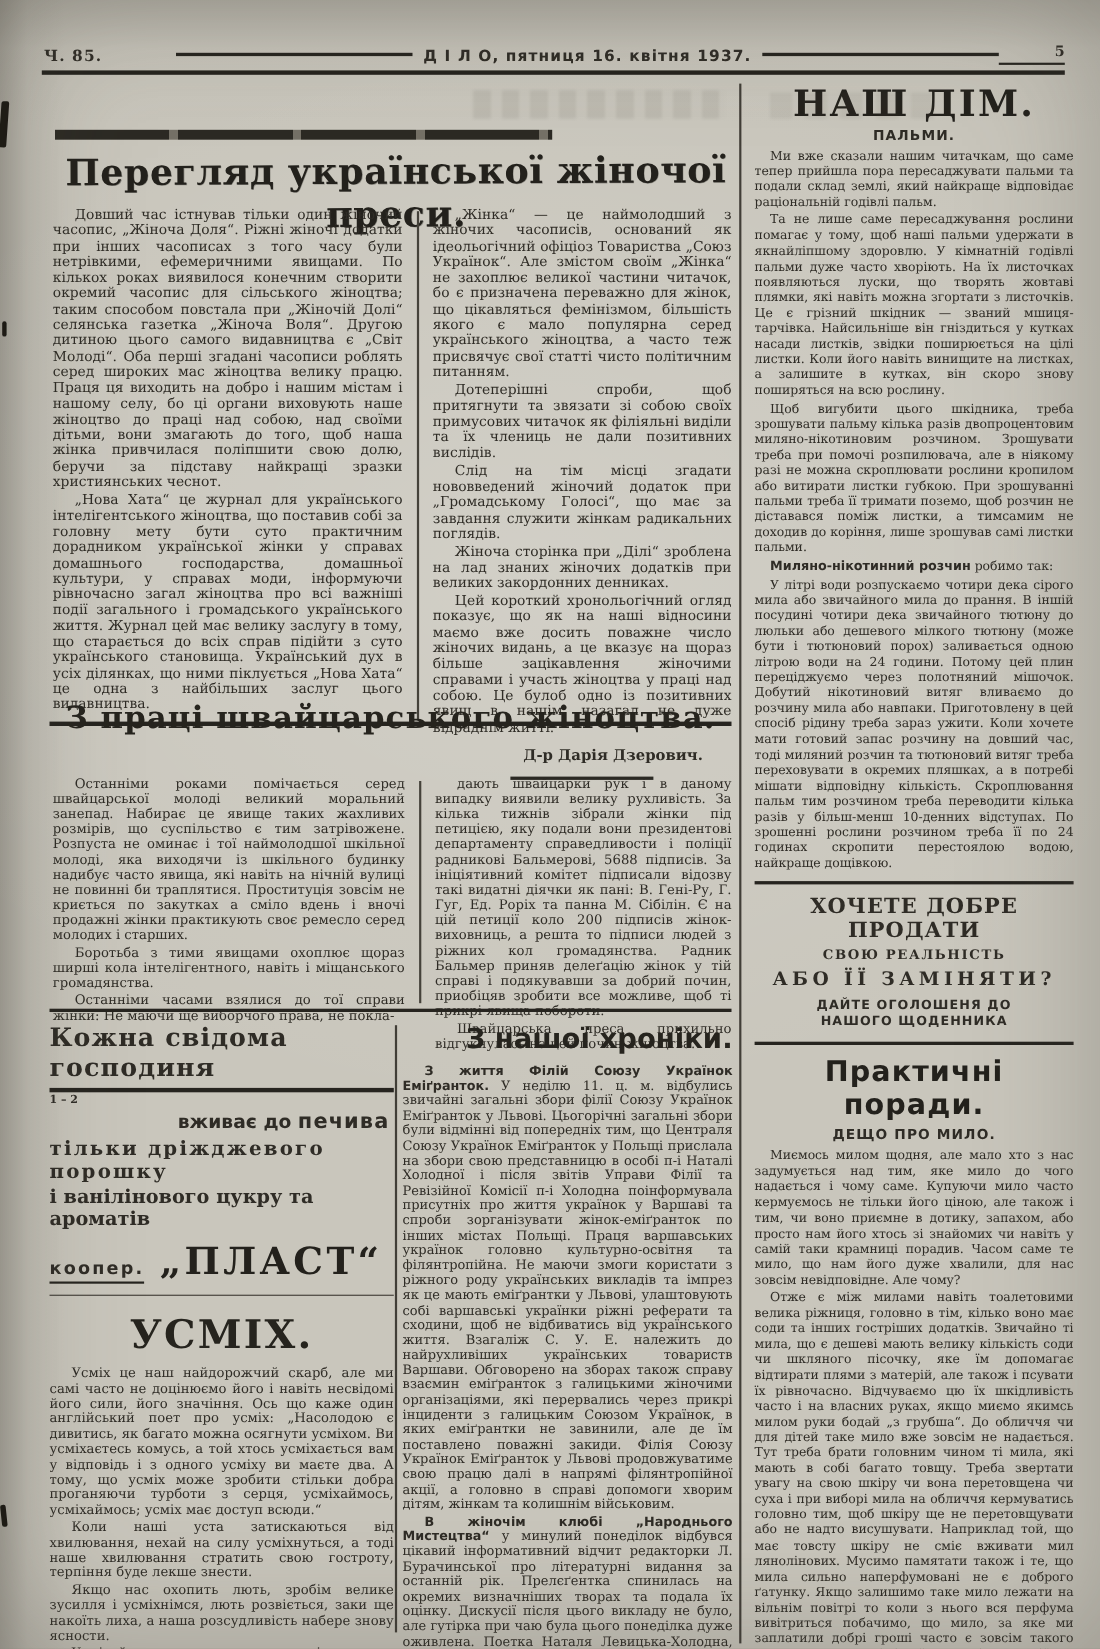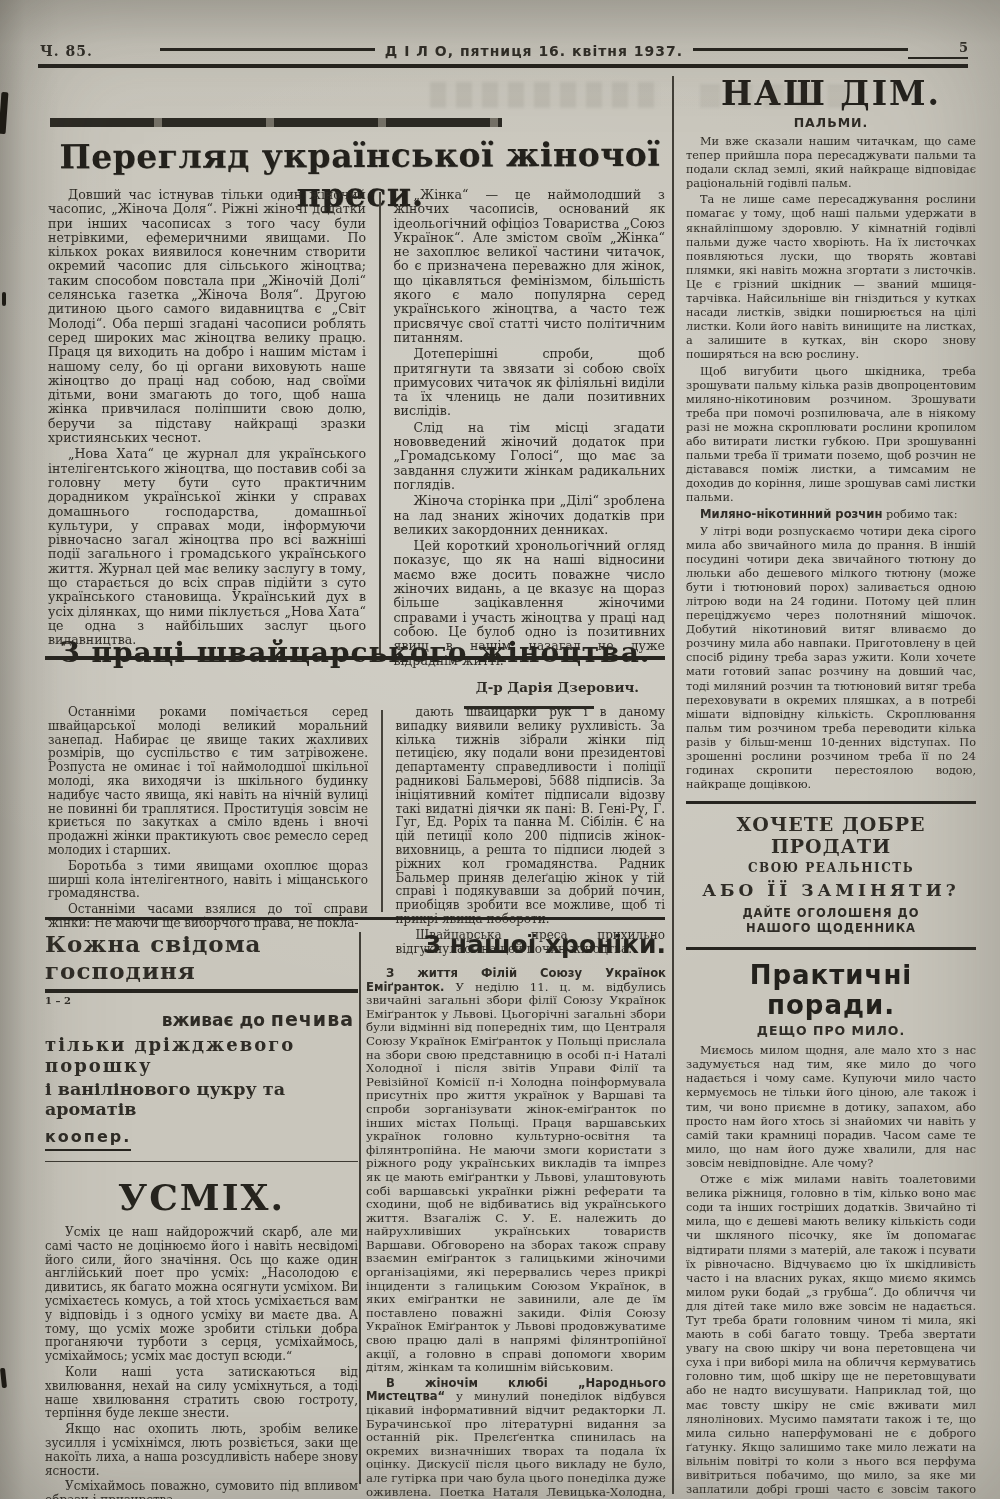--- a/index.html
+++ b/index.html
@@ -130,20 +130,21 @@
 
   <div class="bottom-left">
     <div class="ad-plast">
       <div class="t1">Кожна свідома господиня</div>
       <div class="code">1 – 2</div>
       <div class="t2"><span>вживає до</span> <b>печива</b></div>
       <div class="t3">тільки дріжджевого порошку</div>
       <div class="t4">і ванілінового цукру та ароматів</div>
       <div class="t5">
         <span class="koop">коопер.</span>
+        <span class="plast">„ПЛАСТ“</span>
       </div>
     </div>
     <div class="usmikh-h">УСМІХ.</div>
     <div class="col u-text">
       <p>Усміх це наш найдорожчий скарб, але ми самі часто не доцінюємо його і навіть несвідомі його сили, його значіння. Ось що каже один англійський поет про усміх: „Насолодою є дивитись, як багато можна осягнути усміхом. Ви усміхаєтесь комусь, а той хтось усміхається вам у відповідь і з одного усміху ви маєте два. А тому, що усміх може зробити стільки добра проганяючи турботи з серця, усміхаймось, усміхаймось; усміх має доступ всюди.“</p>
       <p>Коли наші уста затискаються від хвилювання, нехай на силу усміхнуться, а тоді наше хвилювання стратить свою гостроту, терпіння буде лекше знести.</p>
       <p>Якщо нас охопить лють, зробім велике зусилля і усміхнімся, лють розвіється, заки ще накоїть лиха, а наша розсудливість набере знову ясности.</p>
       <p>Усміхаймось поважно, сумовито під впливом образи і призирства.</p>
 
     </div>

